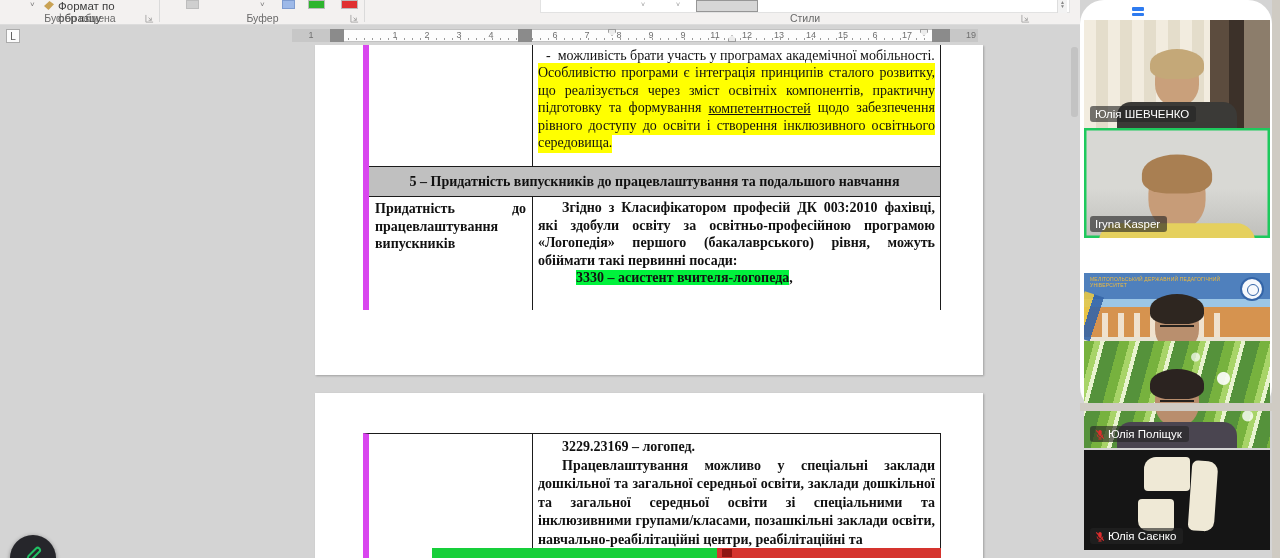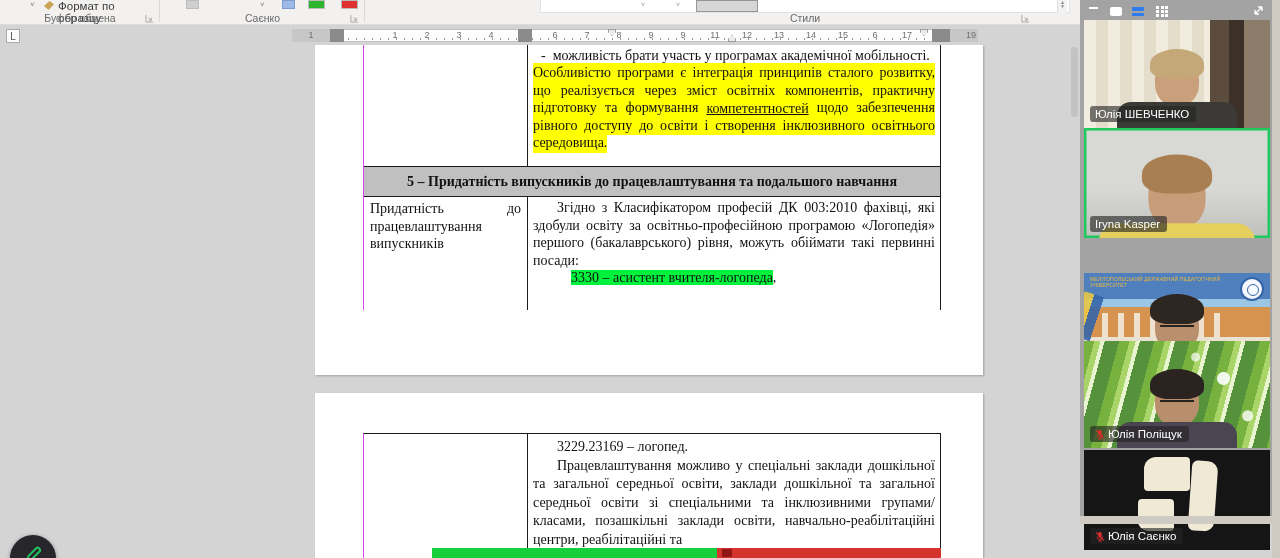--- a/index.html
+++ b/index.html
@@ -48,46 +48,46 @@
 
   
   #doc-canvas { position:absolute; left:0; top:45px; width:1080px; height:513px; background:#d4d4d4; overflow:hidden; }
   .page { position:absolute; left:315px; width:668px; background:#fff; box-shadow:1px 1px 2px rgba(0,0,0,.25); }
   #page1 { top:0; height:330px; }
   #page2 { top:348px; height:230px; }
   #doc-scrollbar { position:absolute; right:2px; top:0; width:7px; height:513px; }
   #doc-scrollbar .thumb { position:absolute; top:2px; width:7px; height:70px; background:#c3c3c3; border-radius:3px; }
 
   
-  .doc-table { position:absolute; left:48px; width:578px; border-left:1px solid #d946ef; border-right:1px solid #1b1b1b;
+  .doc-table { position:absolute; left:48px; width:578px; border-left:6px solid #d946ef; border-right:1px solid #1b1b1b;
                font-family:"Liberation Serif", serif; font-size:14px; color:#111; }
   #page1 .doc-table { top:0; }
   #page2 .doc-table { top:40px; border-top:1px solid #1b1b1b; height:190px; }
   .trow { display:flex; border-bottom:1px solid #1b1b1b; }
-  .trow.noline { border-bottom:none; }
+  .trow.noline { border-bottom:none;font-weight:bold; }
   .cell-l { width:164px; border-right:1px solid #1b1b1b; padding:3px 6px; line-height:17.5px; }
   .cell-r { flex:1; padding:2px 5px 3px 5px; line-height:17.5px; }
   .jp { text-align:justify; }
   .li-hang { padding-left:38px; text-indent:-30px; text-align:justify; }
   .ind { text-indent:24px; }
   .ind-item { padding-left:38px; }
   .hl-y { background:#ffff00; padding:2.4px 0; -webkit-box-decoration-break:clone; box-decoration-break:clone; }
   .spell { text-decoration:underline; text-decoration-thickness:1px; border-bottom:2px dotted #c4392f; }
   .hl-g { background:#00f23c; }
   .sect-head { height:30px; background:#c0c0c0; border-bottom:1px solid #1b1b1b; display:flex;
                align-items:center; justify-content:center; font-weight:bold; font-size:14px; }
   .l-just { display:flex; justify-content:space-between; }
   #page2 .cell-r { line-height:18.5px; padding-top:4px; }
   .bar { position:absolute; height:10px; z-index:5; }
   #bar-green { left:117px; top:155px; width:285px; background:#17cf3a; }
   #bar-red { left:402px; top:155px; width:224px; background:#d5342e; }
   #bar-red .sq { position:absolute; left:5px; top:1px; width:10px; height:8px; background:#8f1612; }
 
   
-  #call-panel { position:absolute; left:1080px; top:0; width:192px; height:524px; background:#a3a3a3; }
+  #call-panel { position:absolute; left:1080px; top:0; width:192px; height:411px; background:#ffffff;border-radius:24px; }
   #wall-strip { position:absolute; left:1272px; top:0; width:8px; height:558px; background:#cfcbc3; }
   .vtool { position:absolute; top:0; left:0; right:0; height:20px; }
   .vt-ic { position:absolute; top:7px; }
   #ic-min { left:9px; width:9px; height:2px; background:#fff; }
   #ic-speaker { left:30px; width:12px; height:9px; background:#fff; border-radius:2px; }
   #ic-gallery { left:52px; width:12px; height:9px; }
   #ic-gallery div { height:3.5px; background:#2e7bf0; border-radius:1px; margin-bottom:2px; }
   #ic-grid { left:76px; top:6px; width:12px; height:11px;
              background:
                linear-gradient(#fff,#fff) 0 0/3px 3px, linear-gradient(#fff,#fff) 4.5px 0/3px 3px, linear-gradient(#fff,#fff) 9px 0/3px 3px,
@@ -175,21 +175,21 @@
           <path d="M4 4h3v3M7 4L4 7" fill="none" stroke="#8a8a8a" transform="rotate(90 5.5 5.5)"></path>
         </svg>
       <div class="gsep"></div>
     </div>
     <div class="rgroup" style="left:160px;width:205px;">
       <span class="mini-ic" style="left:26px;"></span>
       <span class="caret" style="left:100px;">˅</span>
       <span class="mini-ic" style="left:122px;background:#9db9e8;border-color:#7e9cd0;"></span>
       <span class="swatch" style="left:148px;background:#2db52d;"></span>
       <span class="swatch" style="left:181px;background:#e03131;"></span>
-      <div class="glabel">Саєнко</div>
+      <div class="glabel">Буфер</div>
       <svg class="launcher" viewBox="0 0 10 10">
           <path d="M1 1v8h8" fill="none" stroke="#8a8a8a"></path>
           <path d="M4 4h3v3M7 4L4 7" fill="none" stroke="#8a8a8a" transform="rotate(90 5.5 5.5)"></path>
         </svg>
       <div class="gsep"></div>
     </div>
     <div class="rgroup" style="left:530px;width:550px;">
       <div class="gallery">
         <span class="gcaret" style="left:100px;">˅</span>
         <span class="gcaret" style="left:135px;">˅</span>

